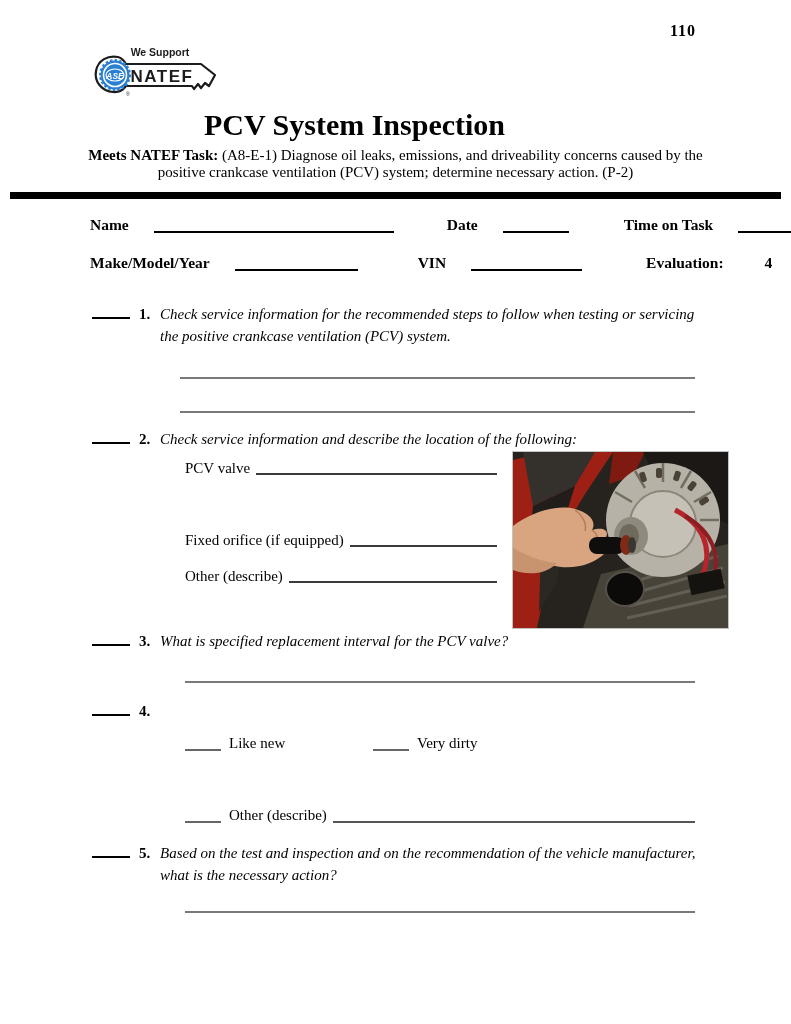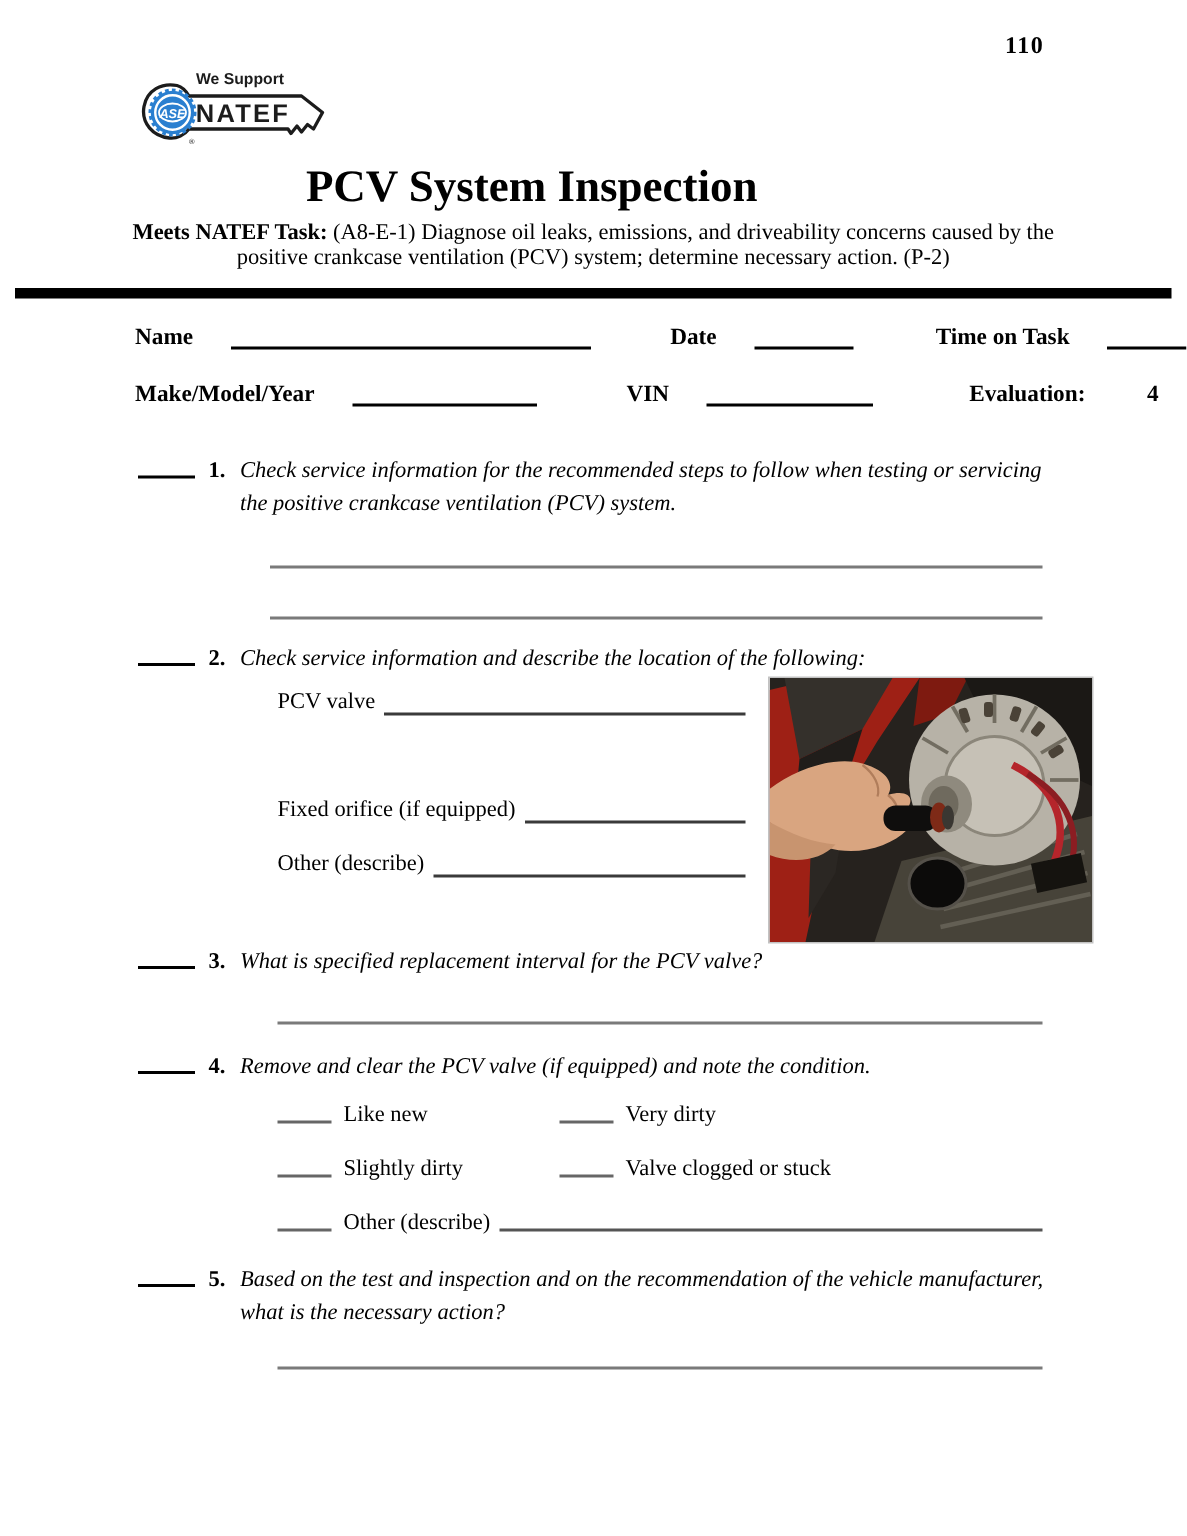--- a/index.html
+++ b/index.html
@@ -25,24 +25,24 @@
   .gap13{width:13px;} .gap15{width:15px;} .gap20{width:20px;} .gap24{width:24px;}
   .evalnum { display:inline-block; margin-left:16px; font-weight:bold; }
 
   .item { display:flex; left:92px; font-size:15px; line-height:1.45; }
   .pre  { flex:none; width:38px; height:15px; border-bottom:2px solid #000; margin-right:9px; }
   .num  { flex:none; width:21px; font-weight:bold; }
   .body { width:545px;font-style:italic; }
 
   .ansline { height:0; border-top:2px solid #7a7a7a; }
 
-  .subrow { left:185px; width:312px; display:flex; align-items:flex-end; font-size:15px; }
+  .subrow { left:185px; width:312px; display:flex; font-size:15px; }
   .subrow .fill { flex:1; border-bottom:2px solid #3a3a3a; height:15px; margin-left:6px; }
 
-  .optrow { left:185px; width:510px; display:flex; align-items:flex-start; font-size:15px; }
+  .optrow { left:185px; width:510px; display:flex; align-items:center; font-size:15px; }
   .optblank { flex:none; width:36px; height:14px; border-bottom:2px solid #666; }
   .optlab { margin-left:8px; }
   .optlab.colw { width:144px; }
   .optrow .longfill { flex:1; border-bottom:2px solid #555; height:14px; margin-left:6px; }
 
   .photo { top:452px; left:513px; width:215px; height:176px; outline:1px solid #c2c2c2; }
 </style>
 </head>
 <body>
 
@@ -188,34 +188,27 @@
   <div class="abs item" style="top:631px">
     <span class="pre"></span>
     <span class="num">3.</span>
     <span class="body">What is specified replacement interval for the PCV valve?</span>
   </div>
   <div class="abs ansline" style="top:681px; left:185px; width:510px"></div>
 
   <div class="abs item" style="top:701px">
     <span class="pre"></span>
     <span class="num">4.</span>
-    <span class="body">Remove and clear the PCV valve (if equipped) and note the condition.</span>
   </div>
   <div class="abs optrow" style="top:735px">
     <span class="optblank"></span>
     <span class="optlab colw">Like new</span>
     <span class="optblank"></span>
     <span class="optlab">Very dirty</span>
   </div>
-  <div class="abs optrow" style="top:771px">
-    <span class="optblank"></span>
-    <span class="optlab colw">Slightly dirty</span>
-    <span class="optblank"></span>
-    <span class="optlab">Valve clogged or stuck</span>
-  </div>
   <div class="abs optrow" style="top:807px">
     <span class="optblank"></span>
     <span class="optlab">Other (describe)</span>
     <span class="longfill"></span>
   </div>
 
   <div class="abs item" style="top:843px">
     <span class="pre"></span>
     <span class="num">5.</span>
     <span class="body">Based on the test and inspection and on the recommendation of the vehicle manufacturer, what is the necessary action?</span>

